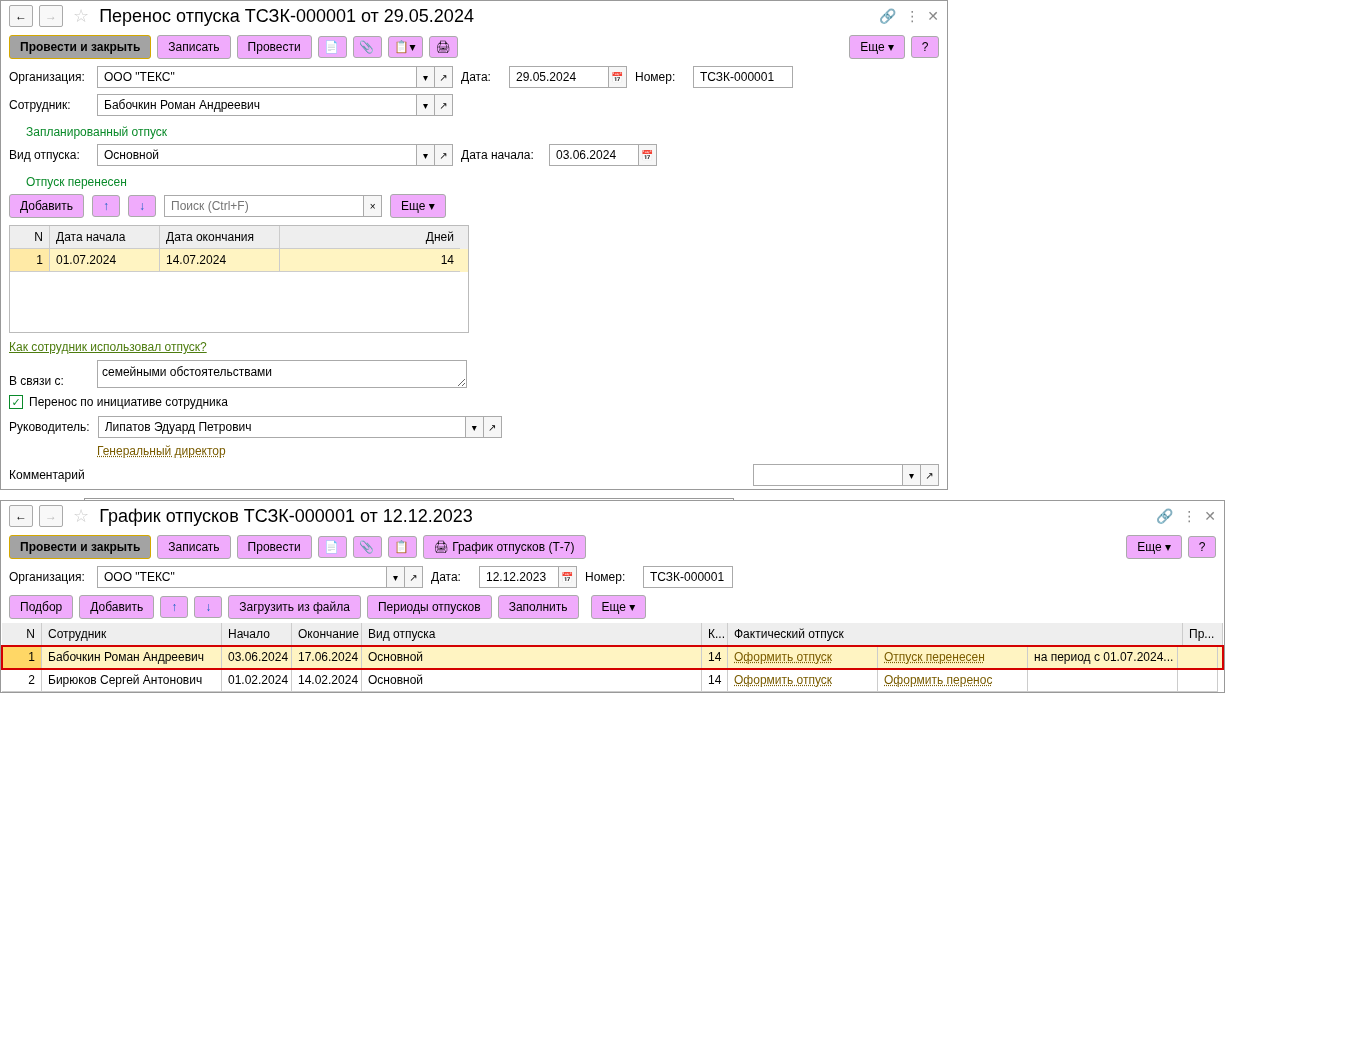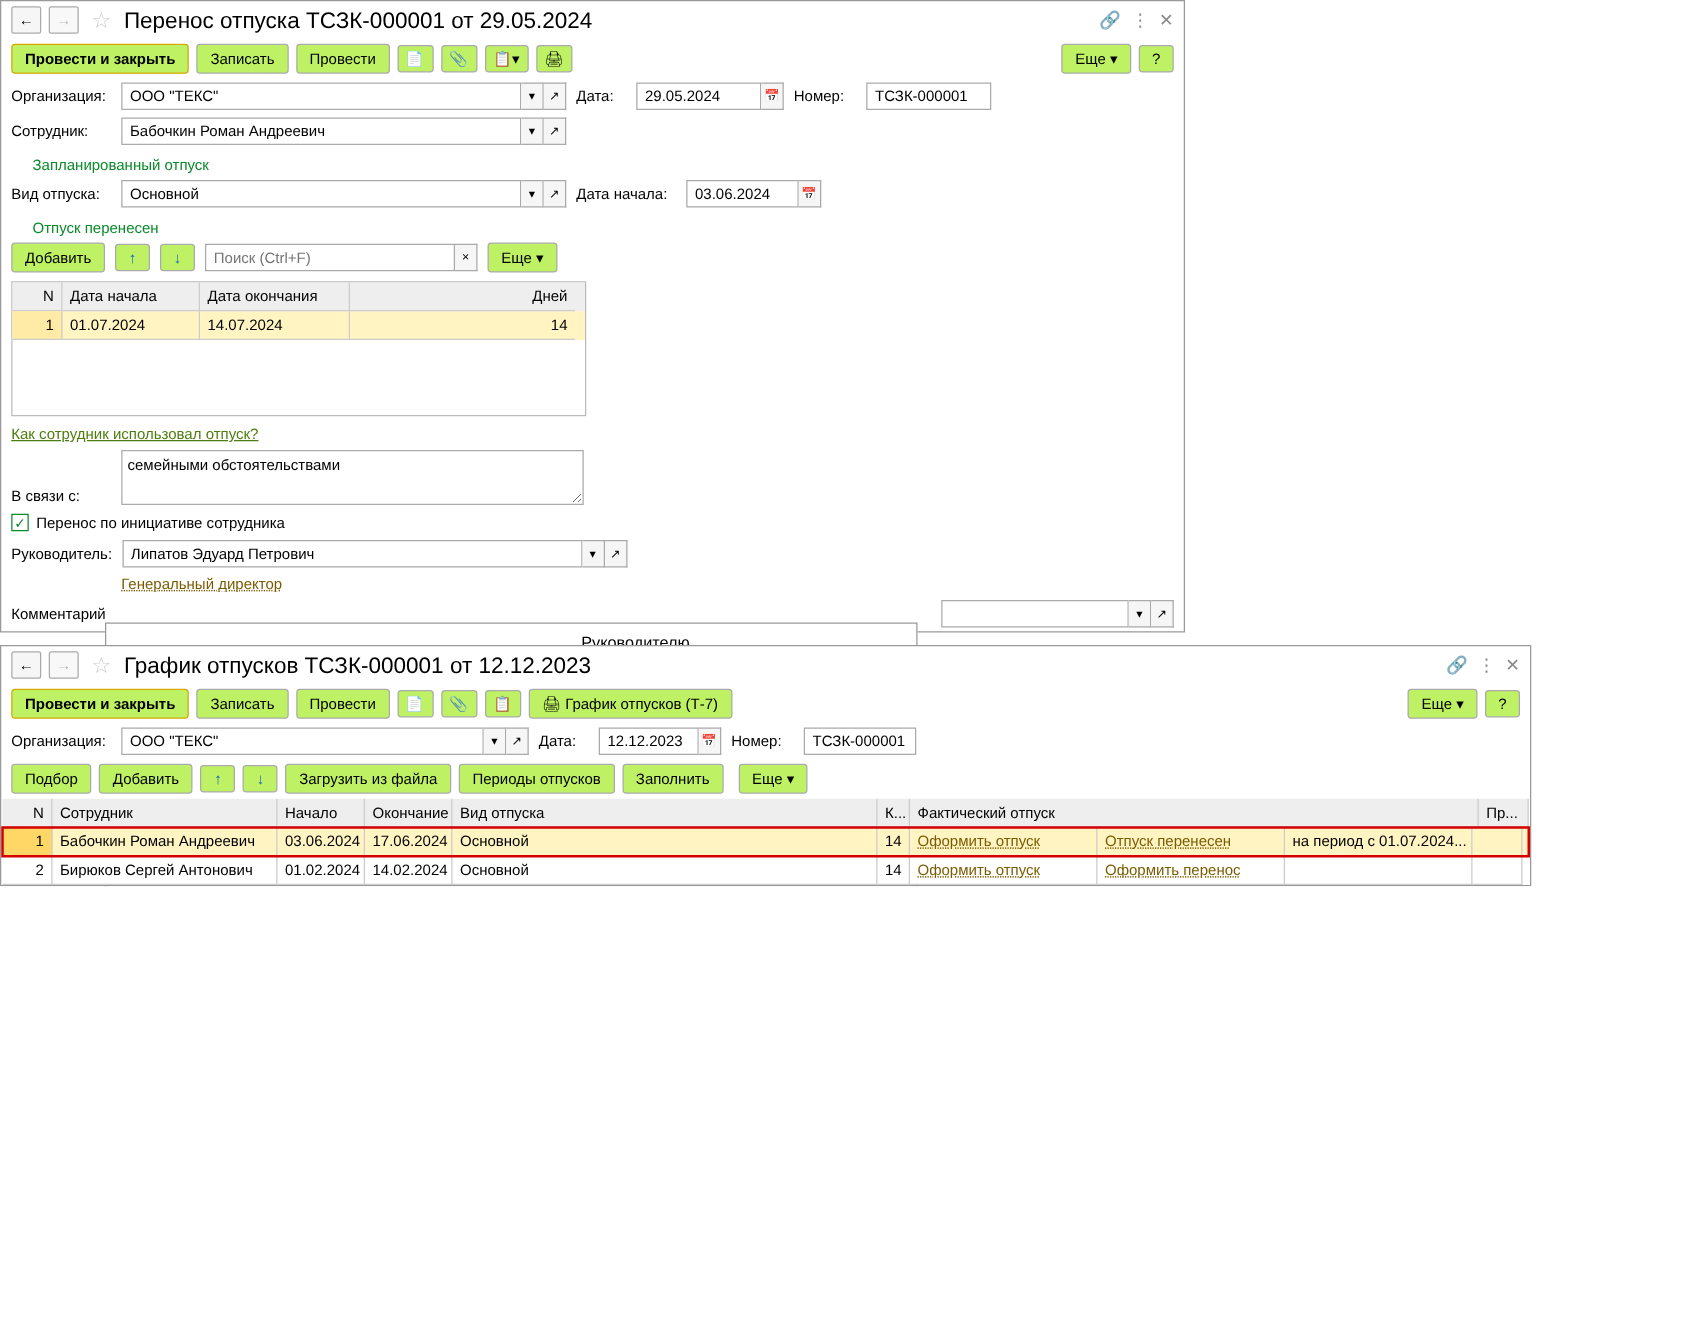--- a/index.html
+++ b/index.html
@@ -45,29 +45,29 @@
   .tb-icon { cursor: pointer; font-size: 14px; color:#888; }
   .toolbar {
     display: flex;
     align-items: center;
     gap: 6px;
     padding: 4px 8px;
   }
   .toolbar .spacer { flex: 1; }
   .btn {
     border: 1px solid #aaa;
-    background: #bef264;
+    background: #f0abfc;
     padding: 4px 10px;
     border-radius: 3px;
     cursor: pointer;
     font-size: 12px;
     white-space: nowrap;
   }
   .btn.primary {
-    background: #bef264;
+    background: #a3a3a3;
     border-color: #d4a800;
     font-weight: bold;
   }
   .btn.icon {
     padding: 3px 6px;
     min-width: 28px;
     text-align: center;
   }
   .form-row {
     display: flex;
@@ -179,21 +179,21 @@
   .gc-status{width:150px;}
   .gc-period{width:150px;}
   .gc-pr{width:40px;}
   .grid-row.highlight {
     background:#fff4c2;
     outline:2px solid #d40000;
     outline-offset:-1px;
   }
   .grid-row .gc-n.sel { background:#ffd766; }
   textarea.reason {
-    border:1px solid #aaa; width:370px; height:44px;
+    border:1px solid #aaa; width:370px; height:28px;
     font-family:inherit; font-size:12px; padding:4px;
   }
 </style>
 </head>
 <body>
 
 <div class="window window-top" style="width:948px;">
   <div class="titlebar">
     <span class="nav-btn">←</span>
     <span class="nav-btn disabled">→</span>

